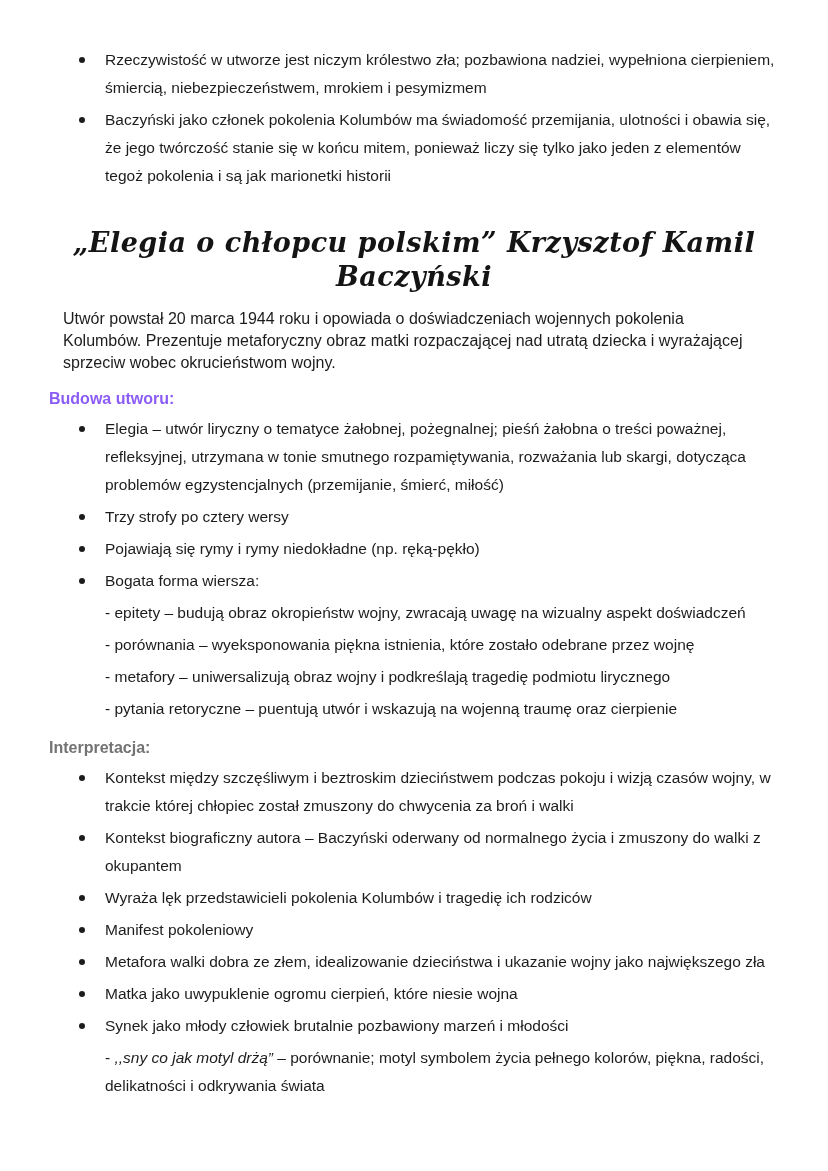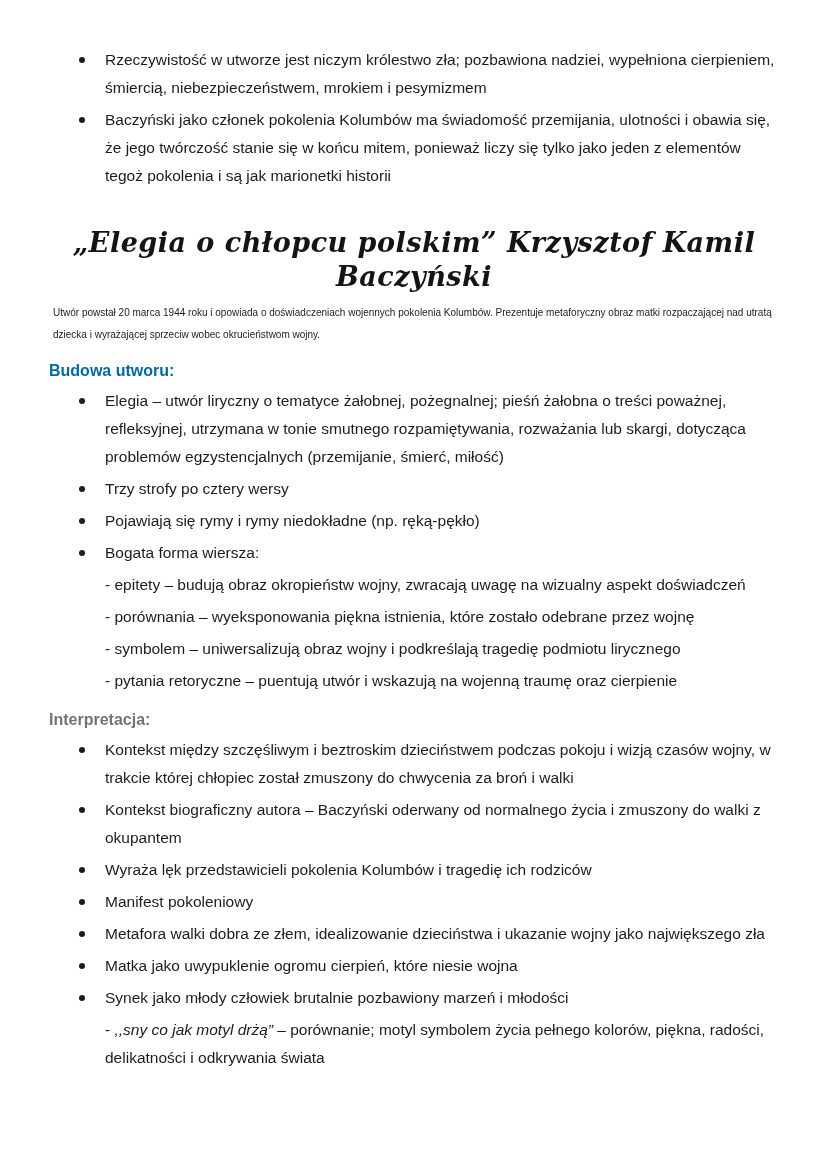--- a/index.html
+++ b/index.html
@@ -38,22 +38,22 @@
     text-align: center;
     font-family: "DejaVu Serif", serif;
     font-style: italic;
     font-weight: bold;
     font-size: 27px;
     line-height: 34px;
     color: #141414;
     letter-spacing: 0.5px;
   }
   .lead {
-    margin: 4px;
-    font-size: 10px;
+    margin: 14px;
+    font-size: 16px;
     line-height: 22px;
   }
   .section-heading {
     margin: 15px 0 0 0;
     font-size: 16px;
     font-weight: bold;
     line-height: 20px;
   }
   .section-list { margin-top: 6px; }
   section + section { margin-top: 4px; }
@@ -70,36 +70,36 @@
       <li>
         <div class="para"><span>Baczyński jako członek pokolenia Kolumbów ma świadomość </span><span class="b">przemijania, ulotności</span><span> i obawia się, że jego twórczość stanie się w końcu </span><span class="b">mitem</span><span>, ponieważ liczy się tylko jako jeden z elementów tegoż pokolenia i są jak marionetki historii</span></div>
       </li>
     </ul>
 
   <h1 class="title">„Elegia o chłopcu polskim” Krzysztof Kamil Baczyński</h1>
 
   <p class="lead"><span>Utwór powstał 20 marca 1944 roku i opowiada o </span><span class="b">doświadczeniach wojennych pokolenia Kolumbów</span><span>. Prezentuje metaforyczny </span><span class="b">obraz matki</span><span> rozpaczającej nad utratą dziecka i wyrażającej sprzeciw wobec okrucieństwom wojny.</span></p>
 
   <section>
-    <h2 class="section-heading accent" style="color: #0369a1;">Budowa utworu:</h2>
+    <h2 class="section-heading accent" style="color: #8b5cf6;">Budowa utworu:</h2>
     <ul class="blist section-list">
         <li>
           <div class="para"><span class="b">Elegia</span><span> – utwór liryczny o tematyce żałobnej, pożegnalnej; pieśń żałobna o treści poważnej, refleksyjnej, utrzymana w tonie smutnego rozpamiętywania, rozważania lub skargi, dotycząca problemów egzystencjalnych (przemijanie, śmierć, miłość)</span></div>
         </li>
         <li>
           <div class="para"><span>Trzy strofy po cztery wersy</span></div>
         </li>
         <li>
           <div class="para"><span>Pojawiają się rymy i rymy niedokładne (np. ręką-pękło)</span></div>
         </li>
         <li>
           <div class="para"><span>Bogata forma wiersza:</span></div>
           <div class="para"><span>- </span><span class="b">epitety</span><span> – budują obraz okropieństw wojny, zwracają uwagę na wizualny aspekt doświadczeń</span></div>
           <div class="para"><span>- </span><span class="b">porównania</span><span> – wyeksponowania piękna istnienia, które zostało odebrane przez wojnę</span></div>
-          <div class="para"><span>- </span><span class="b">symbolem</span><span> – uniwersalizują obraz wojny i podkreślają tragedię podmiotu lirycznego</span></div>
+          <div class="para"><span>- </span><span class="b">metafory</span><span> – uniwersalizują obraz wojny i podkreślają tragedię podmiotu lirycznego</span></div>
           <div class="para"><span>- </span><span class="b">pytania retoryczne</span><span> – puentują utwór i wskazują na wojenną traumę oraz cierpienie</span></div>
         </li>
       </ul>
   </section>
 
   <section>
     <h2 class="section-heading accent" style="color: #737373;">Interpretacja:</h2>
     <ul class="blist section-list">
         <li>
           <div class="para"><span class="b">Kontekst</span><span> między szczęśliwym i beztroskim dzieciństwem podczas pokoju i wizją czasów wojny, w trakcie której chłopiec został zmuszony do chwycenia za broń i walki</span></div>

